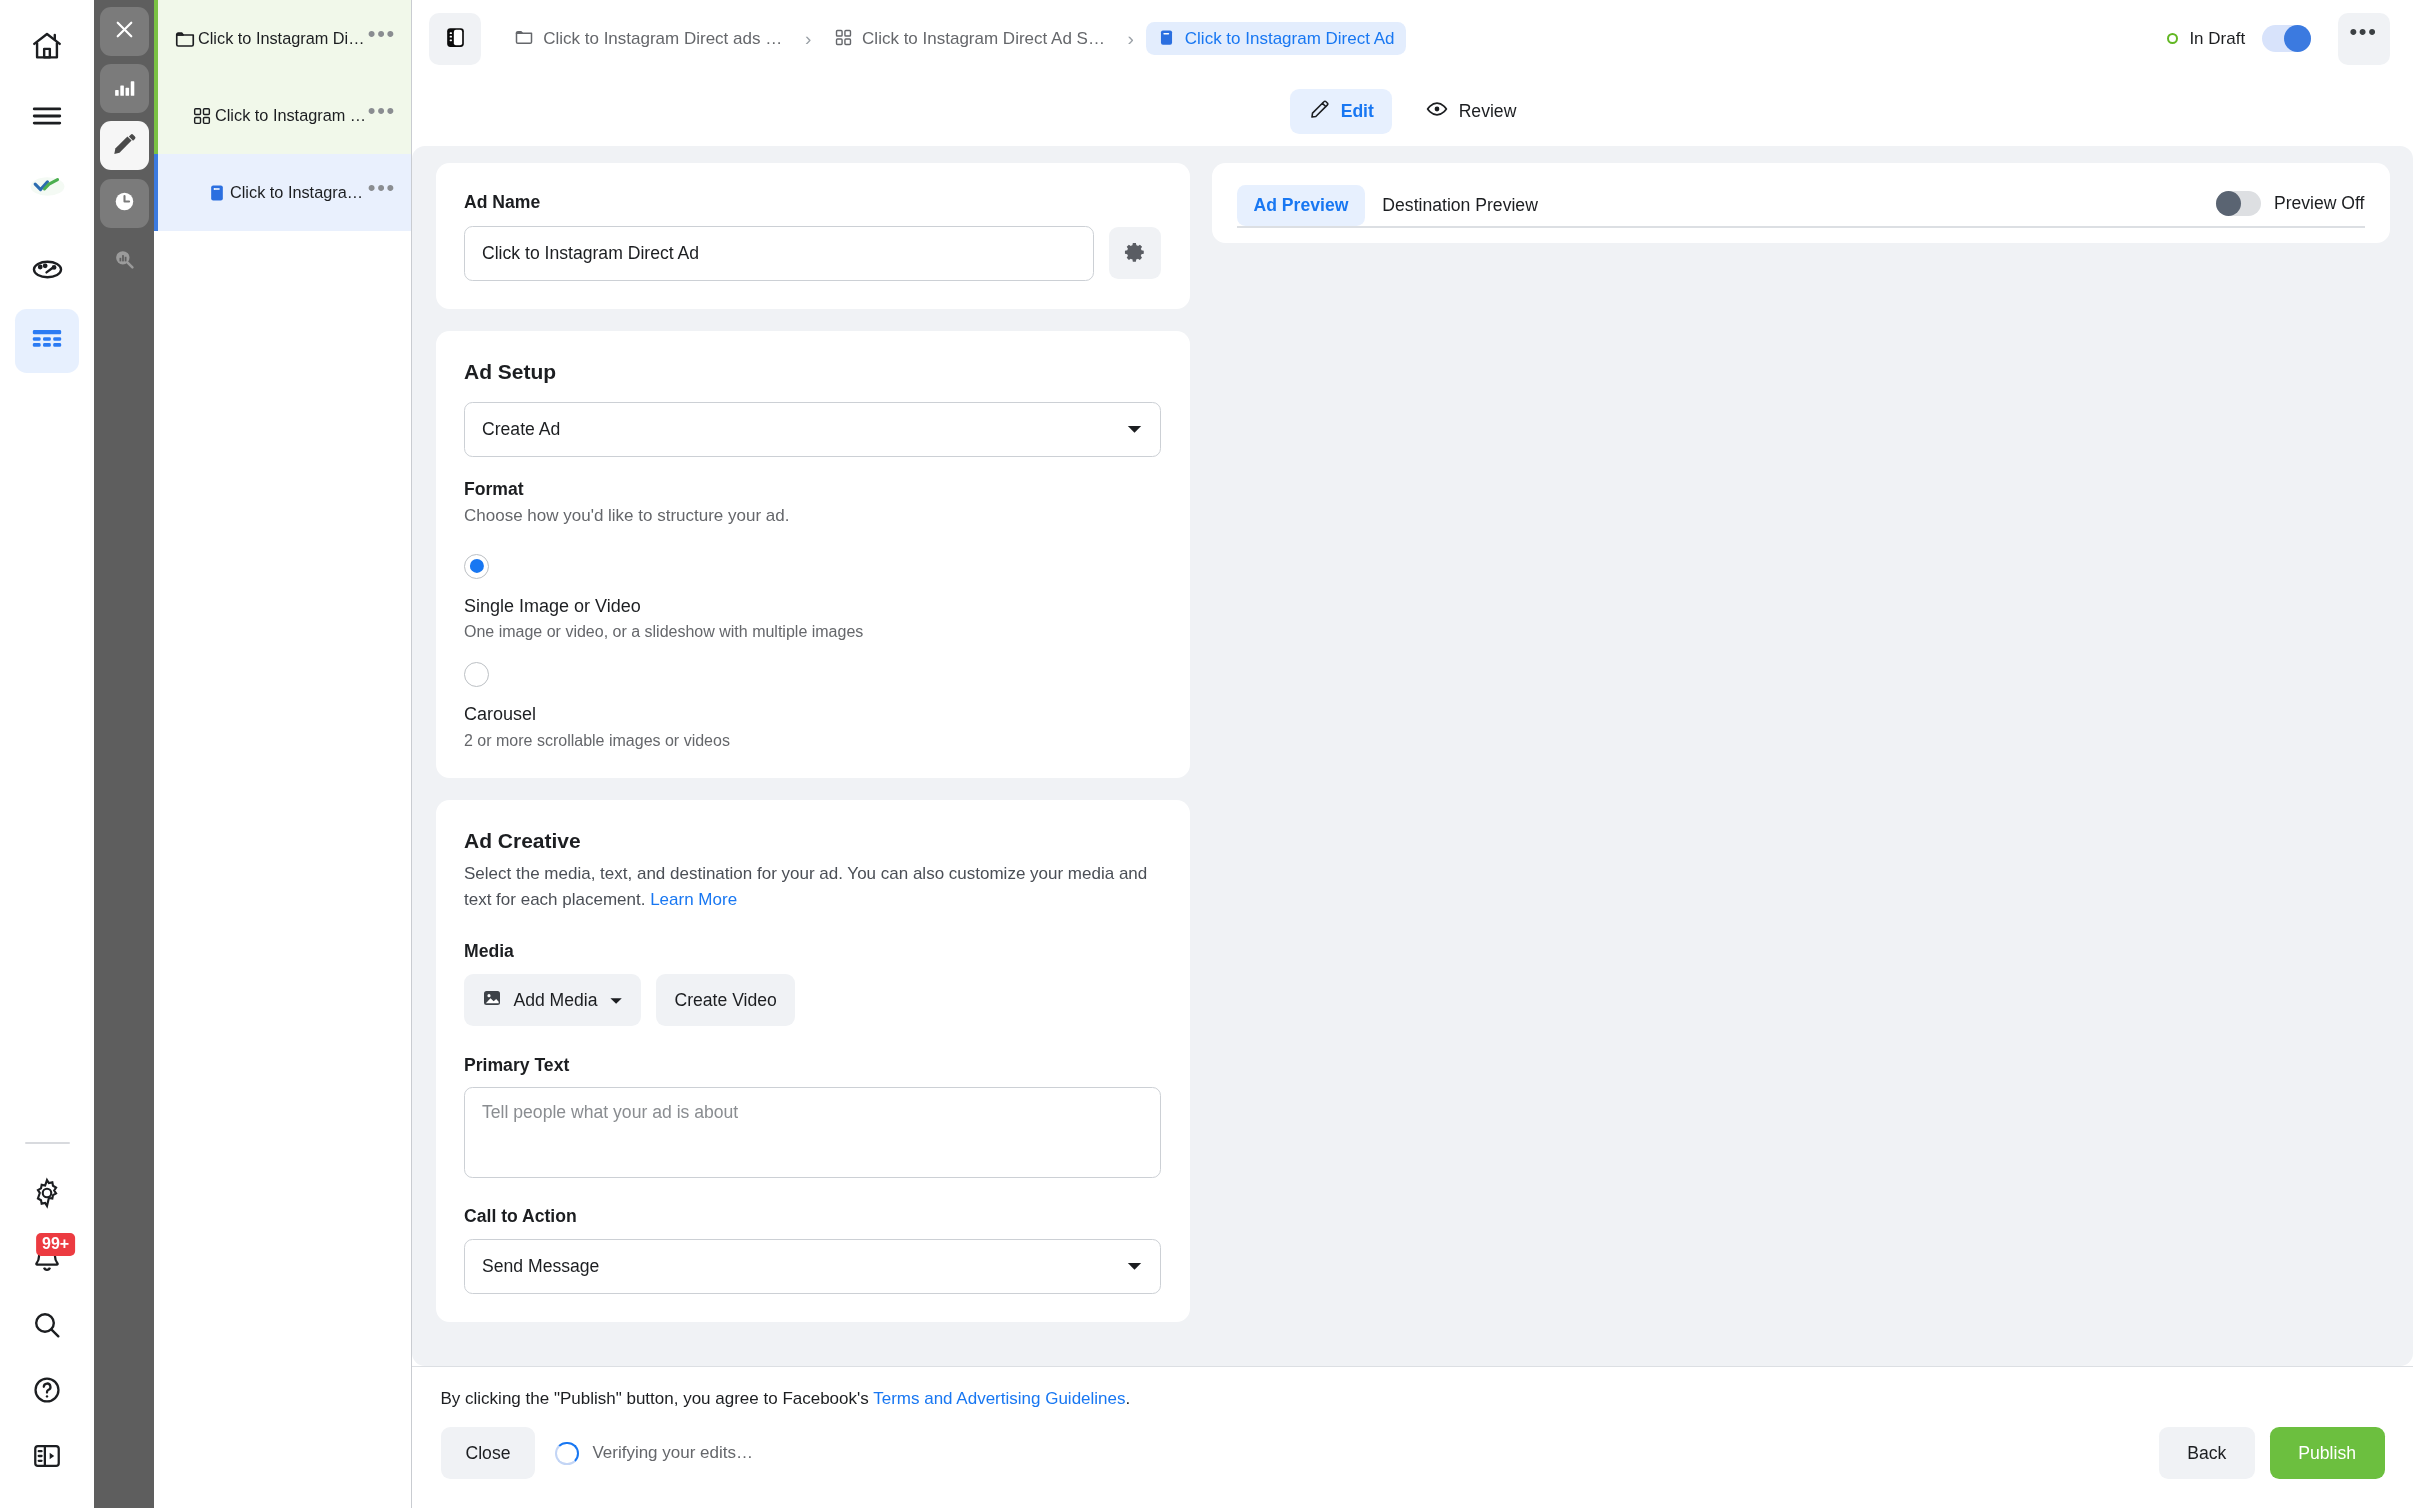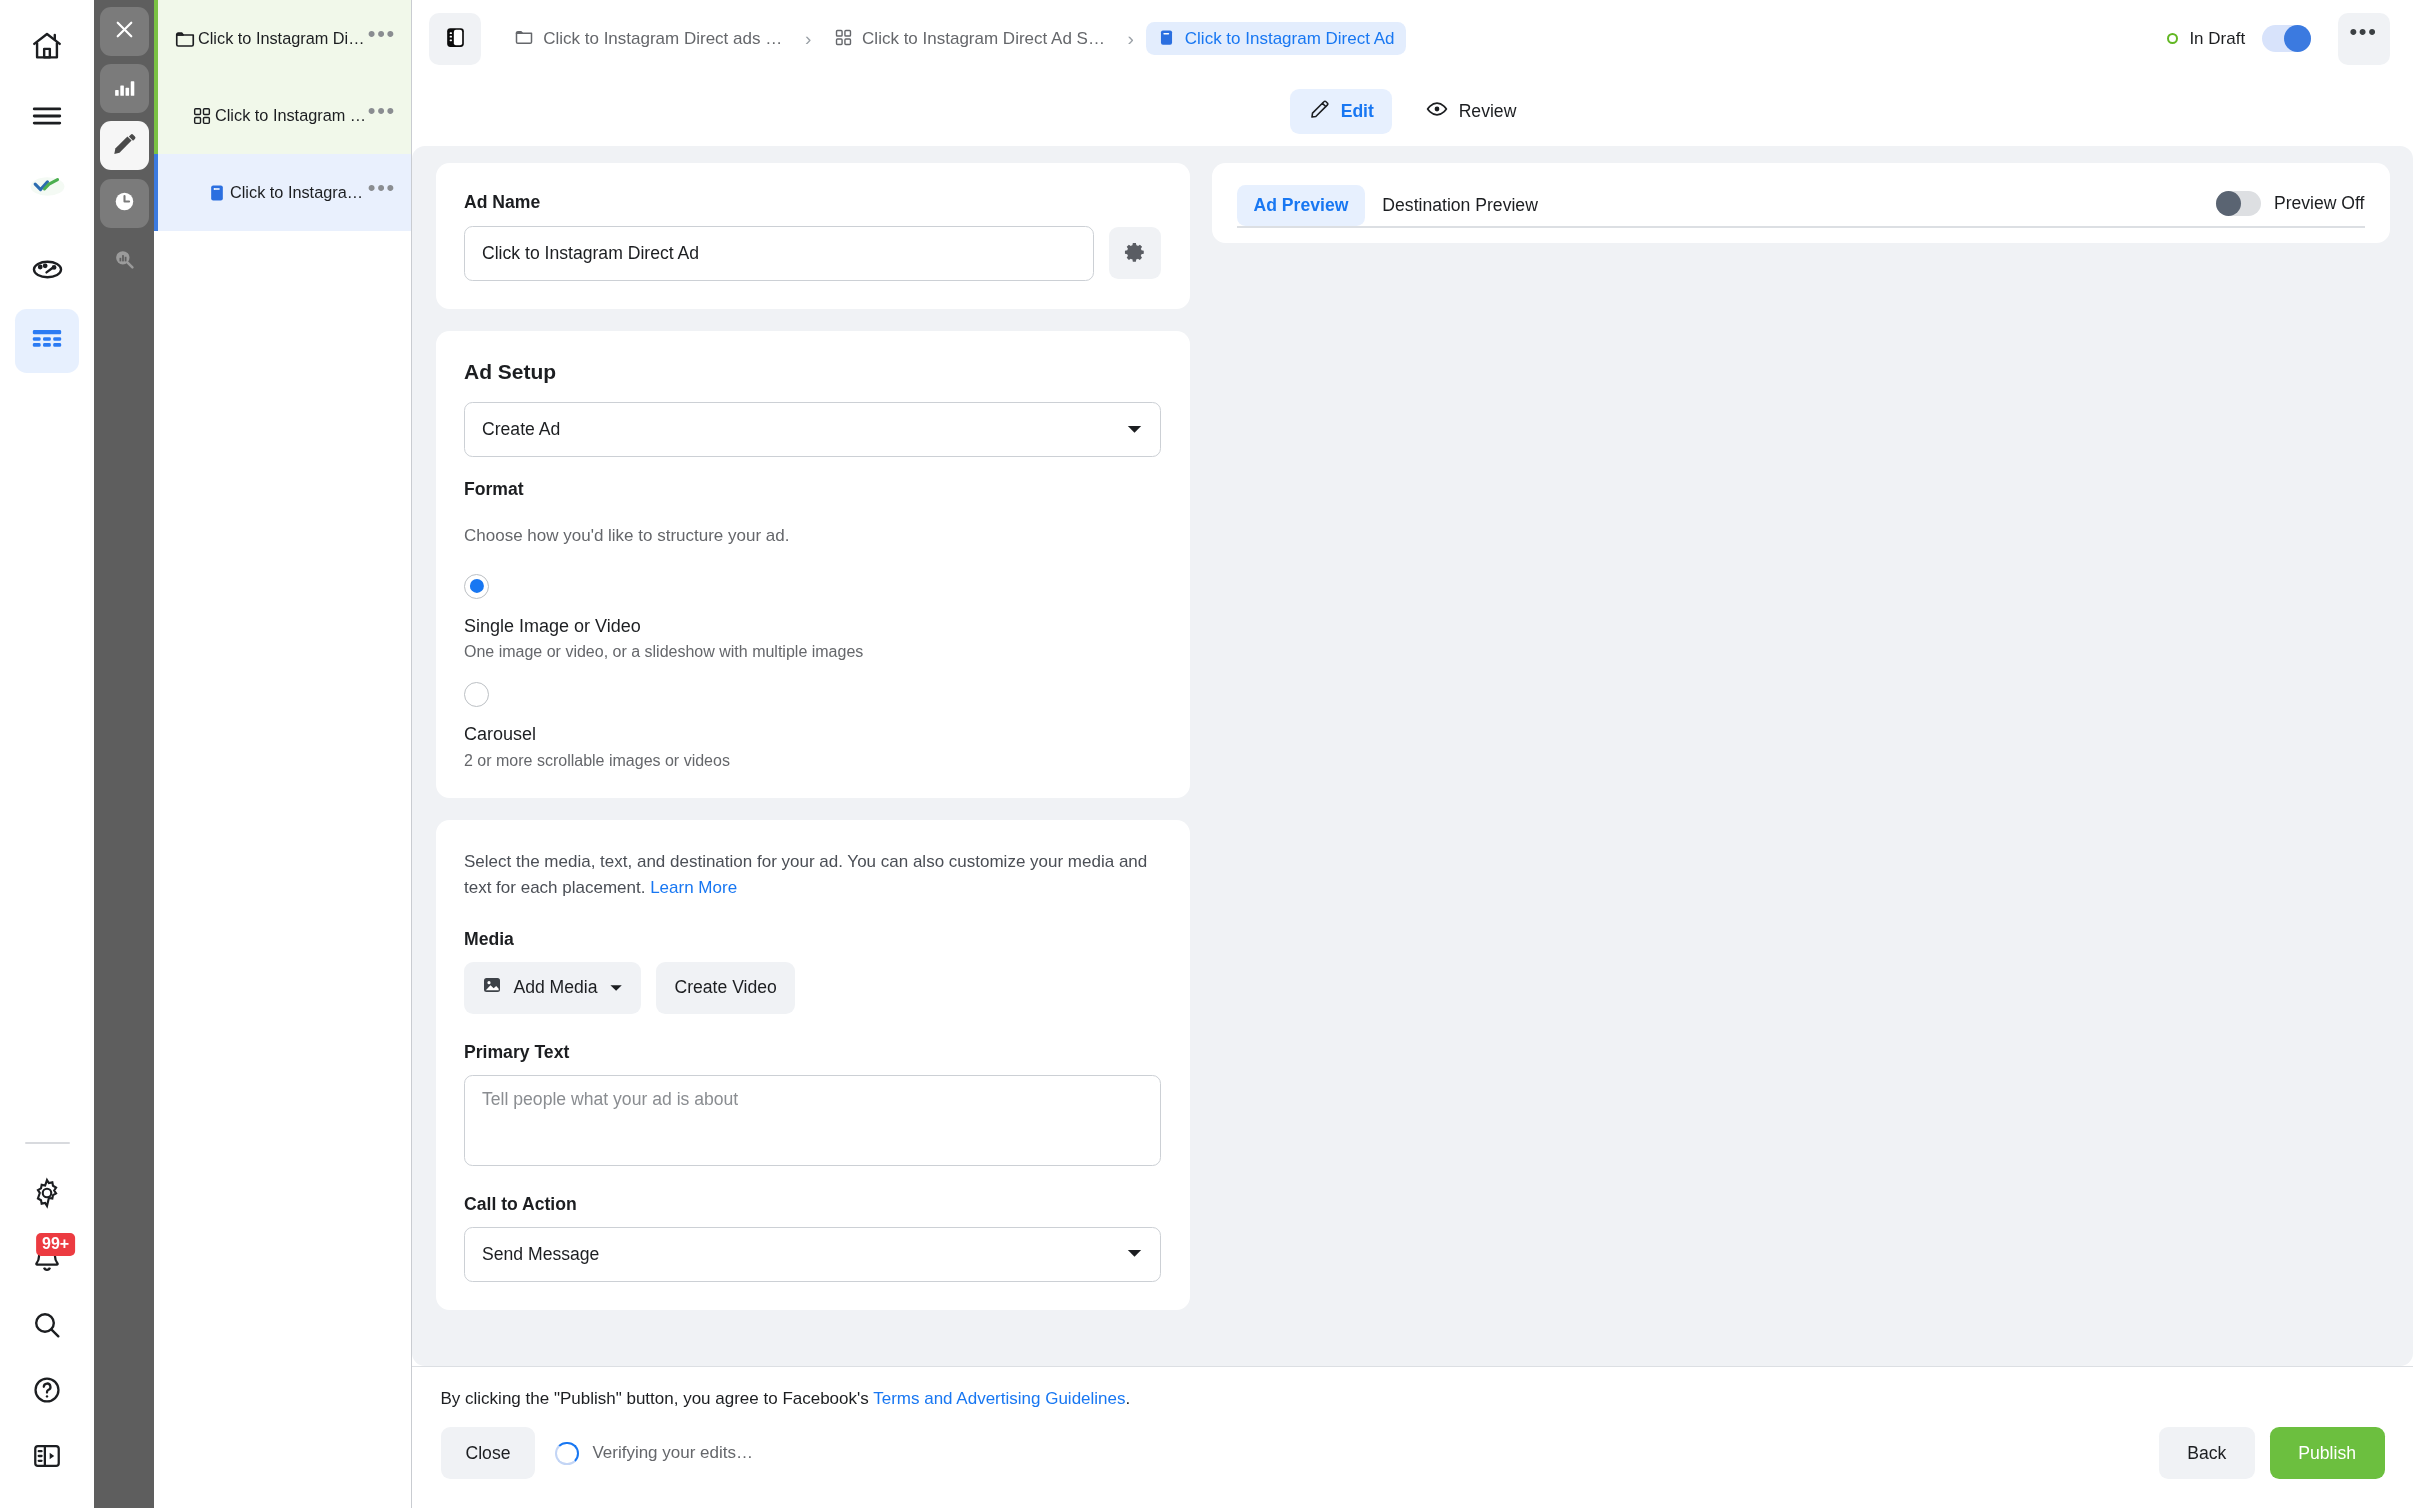--- a/index.html
+++ b/index.html
@@ -546,41 +546,42 @@
 
           <div class="selectbox">
             <span>Create Ad</span>
             <span class="caret">
               <svg width="17" height="11.7" viewBox="0 0 20 14">
                   <path d="M2 3 L10 11 L18 3 Z" fill="#1c1e21"></path>
                 </svg>
             </span>
           </div>
 
-          <div class="fieldlabel" style="margin-top:22px; margin-bottom:23px">Format</div>
+          <div class="fieldlabel" style="margin-top:22px; margin-bottom:3px">Format</div>
           <div class="subtext" style="color:#65676b">Choose how you'd like to structure your ad.</div>
 
           <div class="radio-item">
             <div class="radio on"></div>
             <div>
               <div class="radio-title">Single Image or Video</div>
               <div class="radio-desc">One image or video, or a slideshow with multiple images</div>
             </div>
           </div>
 
           <div class="radio-item" style="margin-top:18.4px">
             <div class="radio"></div>
             <div>
               <div class="radio-title">Carousel</div>
               <div class="radio-desc">2 or more scrollable images or videos</div>
             </div>
           </div>
         </div>
 
         <div class="card">
+          <div class="sectitle" style="margin-bottom:8.4px">Ad Creative</div>
           <div class="subtext">
             <span>Select the media, text, and destination for your ad. You can also customize your media and text for each placement. </span><span class="link">Learn More</span>
           </div>
 
           <div class="fieldlabel" style="margin-top:28.5px; margin-bottom:11.7px">Media</div>
           <div style="display:flex; gap:15px">
             <button class="btn-grey">
               <span>
                 <svg width="20" height="20" viewBox="0 0 24 24">
                   <rect x="2.4" y="3.6" width="19.2" height="16.8" rx="3" fill="#3d4248"></rect>

